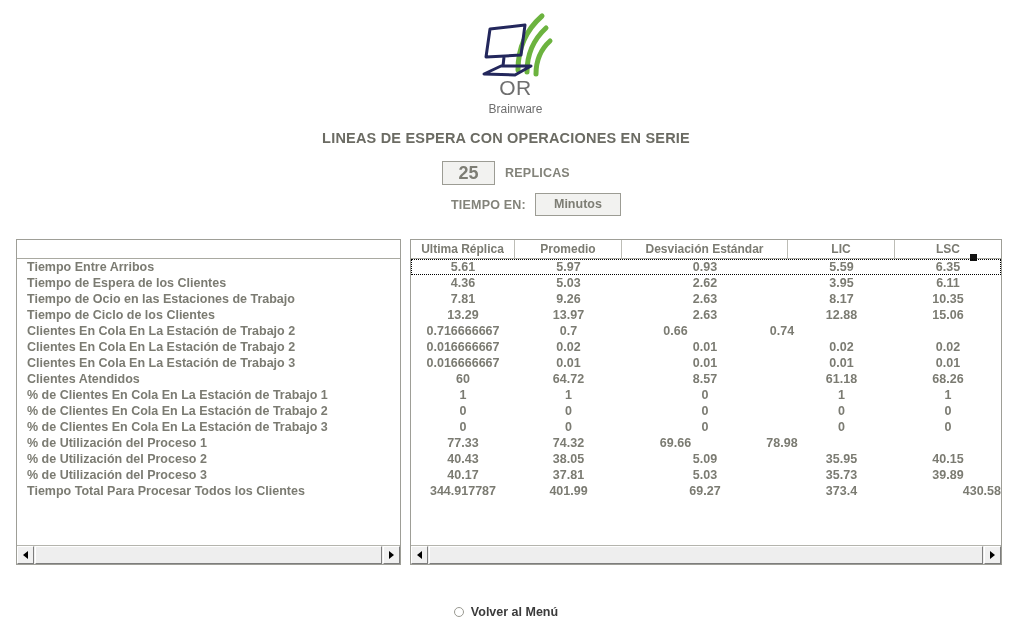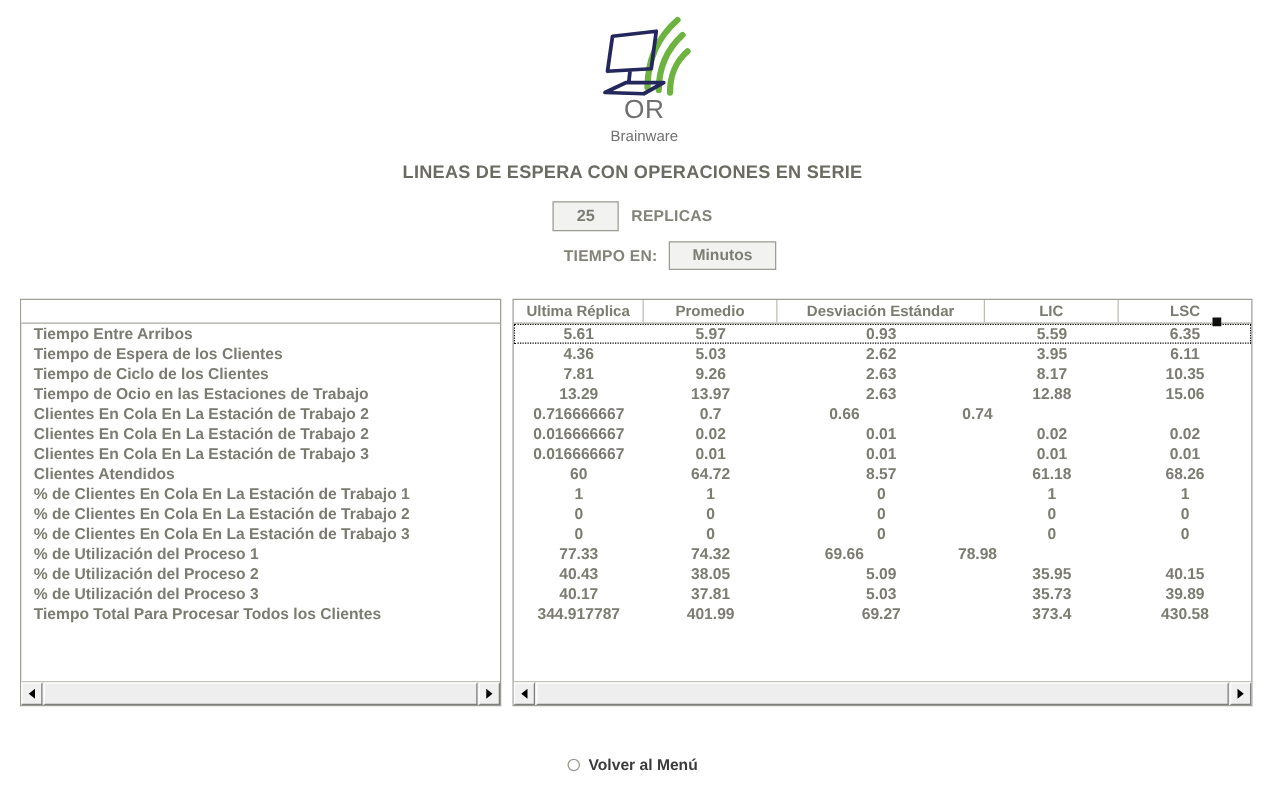--- a/index.html
+++ b/index.html
@@ -88,21 +88,21 @@
     border: 1px solid #9c9c94;
     color: #7d7d74;
     font-weight: bold;
     text-align: center;
     box-sizing: border-box;
   }
   #replicas-field {
     width: 53px;
     height: 24px;
     line-height: 22px;
-    font-size: 13px;
+    font-size: 18px;
   }
   #tiempo-field {
     width: 86px;
     height: 23px;
     line-height: 21px;
     font-size: 12.5px;
   }
 
   
   .panel {
@@ -301,22 +301,22 @@
   <span class="boxfield" id="tiempo-field">Minutos</span>
 </div>
 
 <div class="panel" id="left-panel">
   <div class="hdr" id="left-hdr">
     <div class="hdr-cell" style="flex:1;border-right:none;"></div>
   </div>
   <div class="rows" id="left-rows">
       <div class="lrow">Tiempo Entre Arribos</div>
       <div class="lrow">Tiempo de Espera de los Clientes</div>
+      <div class="lrow">Tiempo de Ocio en las Estaciones de Trabajo</div>
       <div class="lrow">Tiempo de Ciclo de los Clientes</div>
-      <div class="lrow">Tiempo de Ocio en las Estaciones de Trabajo</div>
       <div class="lrow">Clientes En Cola En La Estación de Trabajo 2</div>
       <div class="lrow">Clientes En Cola En La Estación de Trabajo 2</div>
       <div class="lrow">Clientes En Cola En La Estación de Trabajo 3</div>
       <div class="lrow">Clientes Atendidos</div>
       <div class="lrow">% de Clientes En Cola En La Estación de Trabajo 1</div>
       <div class="lrow">% de Clientes En Cola En La Estación de Trabajo 2</div>
       <div class="lrow">% de Clientes En Cola En La Estación de Trabajo 3</div>
       <div class="lrow">% de Utilización del Proceso 1</div>
       <div class="lrow">% de Utilización del Proceso 2</div>
       <div class="lrow">% de Utilización del Proceso 3</div>
@@ -439,21 +439,21 @@
         <div class="dcell" style="width: 107px;">37.81</div>
         <div class="dcell" style="width: 166px;">5.03</div>
         <div class="dcell" style="width: 107px;">35.73</div>
         <div class="dcell" style="width: 106px;">39.89</div>
       </div>
       <div class="drow">
         <div class="dcell" style="width: 104px;">344.917787</div>
         <div class="dcell" style="width: 107px;">401.99</div>
         <div class="dcell" style="width: 166px;">69.27</div>
         <div class="dcell" style="width: 107px;">373.4</div>
-        <div class="dcell" style="width: 106px;">430.58</div>
+        <div class="dcell" style="width: 106px; text-align: right;">430.58</div>
       </div>
     </div>
   <div class="hscroll">
     <div class="sbtn">
         <span class="arrow left"></span>
       </div>
     <div class="strack">
         <div class="sthumb"></div>
       </div>
     <div class="sbtn">

